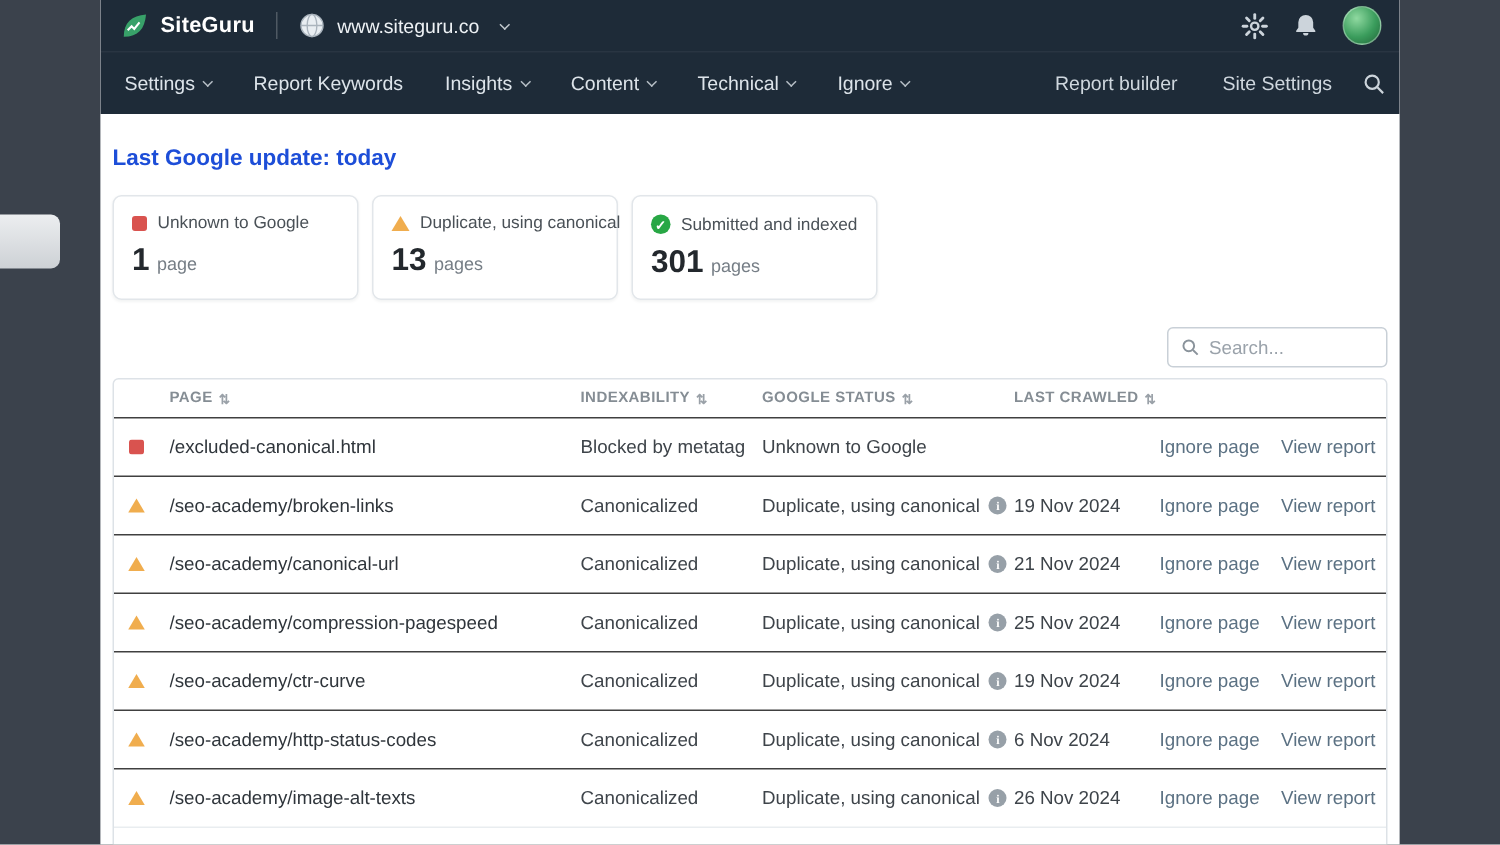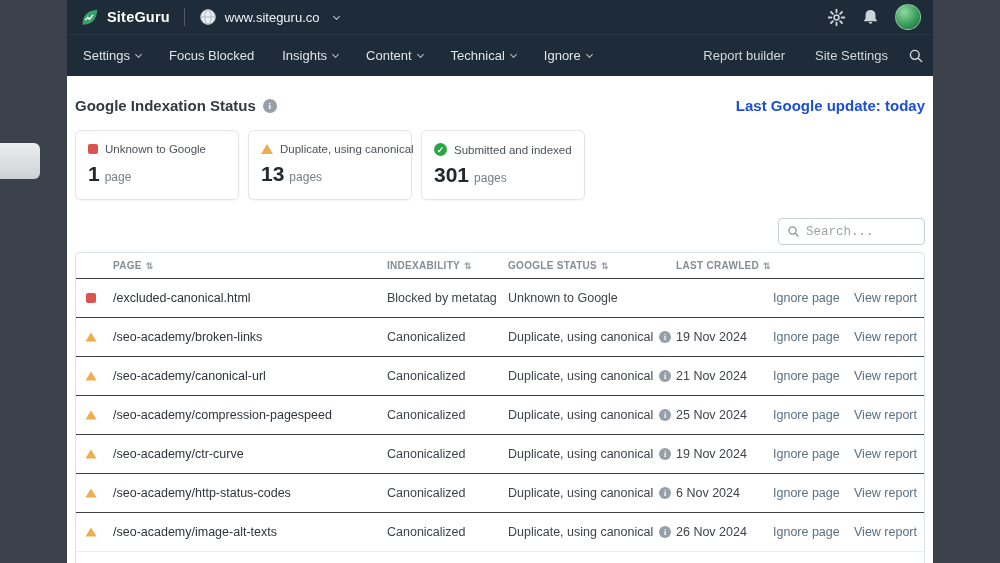--- a/index.html
+++ b/index.html
@@ -62,21 +62,21 @@
     border-right:6px solid transparent; border-bottom:10px solid var(--warning,#f0ad4e); flex:0 0 auto; }
   .chk-success { display:inline-flex; align-items:center; justify-content:center; width:13px; height:13px;
     border-radius:50%; background:var(--success,#28a745); flex:0 0 auto; }
   .chk-success::after { content:"\2713"; color:#fff; font-size:9px; font-weight:700; }
 
   
   .search-row { display:flex; justify-content:flex-end; margin:18px 0 7px; }
   .search-box { width:147px; height:27px; border:1px solid #c9d0d7; border-radius:4px;
     display:flex; align-items:center; gap:6px; padding:0 8px; background:#fff; }
   .search-box input { border:none; outline:none; width:100%; font-size:12.5px; color:#701a75;
-    font-family:Liberation Mono, monospace; background:transparent; }
+    font-family:Liberation Sans, sans-serif; background:transparent; }
   .search-box input::placeholder { color:#9aa2aa; }
 
   
   .table-card { border:1px solid #dde2e7; border-radius:4px 4px 0 0; background:#fff; }
   .trow { display:grid; grid-template-columns:37px 274px 121px 168px 97px 81px 1fr;
     align-items:center; height:39px; border-top:1px solid #404040; font-size:12.5px; color:#3e444a; }
   .trow > div { padding-right:8px; overflow:hidden; white-space:nowrap; }
   .thead { height:25px; border-top:none; }
   .th { font-size:10px; font-weight:700; color:#858d94; text-transform:uppercase; letter-spacing:.3px;
     display:flex; align-items:center; cursor:pointer; }
@@ -143,21 +143,21 @@
       <span class="avatar"></span>
     </div>
   </div>
 
   <div class="navbar">
     <span class="nav-item">
       <span>Settings</span>
       <span class="chev"></span>
     </span>
     <span class="nav-item">
-      <span>Focus Blocked</span>
+      <span>Report Keywords</span>
     </span>
     <span class="nav-item">
       <span>Insights</span>
       <span class="chev"></span>
     </span>
     <span class="nav-item">
       <span>Content</span>
       <span class="chev"></span>
     </span>
     <span class="nav-item">
@@ -176,24 +176,20 @@
           <circle cx="8.5" cy="8.5" r="5.5"></circle>
             <line x1="12.8" y1="12.8" x2="17.6" y2="17.6"></line>
         </svg>
       </span>
     </div>
   </div>
 
   <div class="main">
 
     <div class="title-row">
-      <div class="page-title">
-        <span>Google Indexation Status</span>
-        <span class="info-dot"></span>
-      </div>
       <div class="last-update">Last Google update: today</div>
     </div>
 
     <div class="cards">
       <div class="card">
         <div class="card-top">
           <span class="sq-danger"></span>
           <span>Unknown to Google</span>
         </div>
         <div class="card-val">

